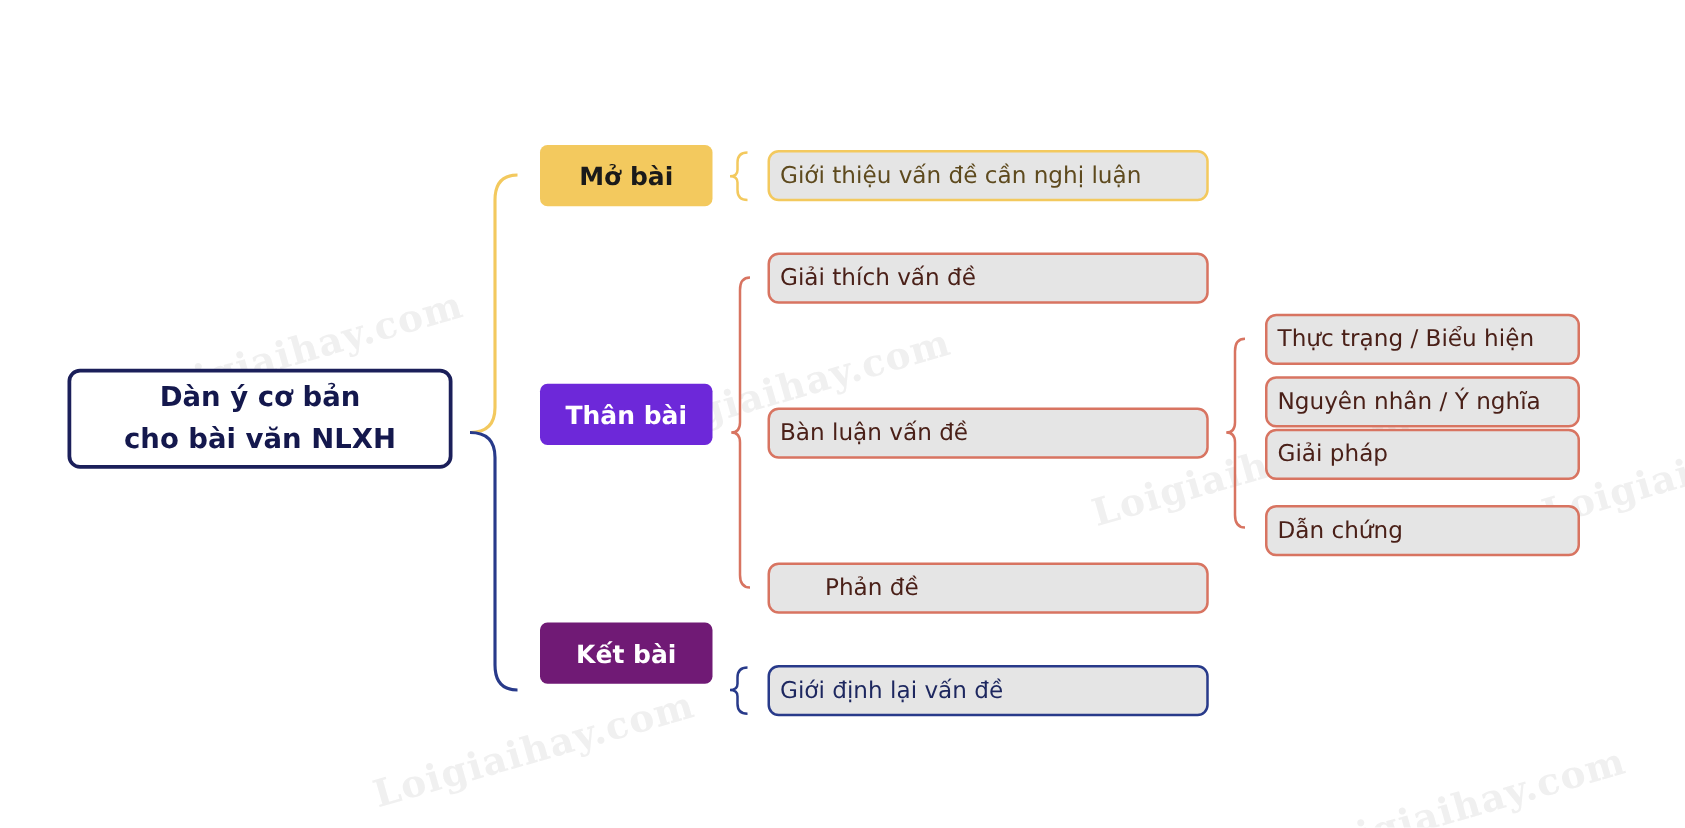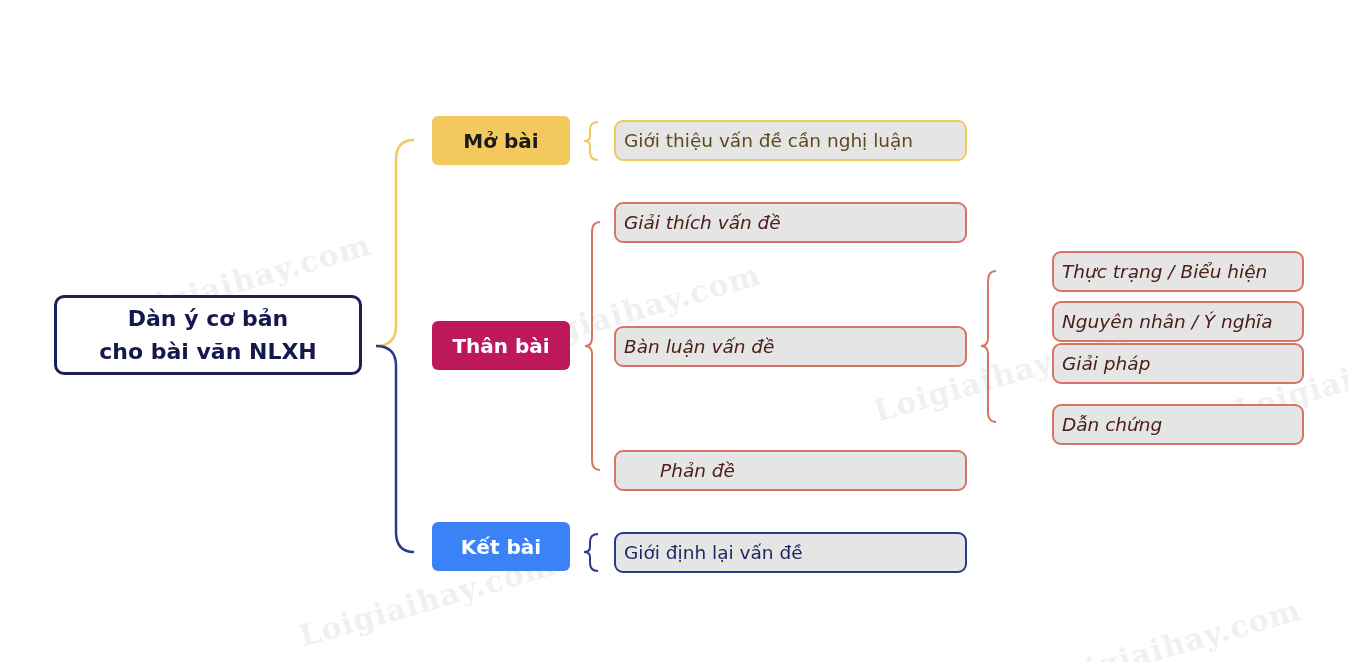--- a/index.html
+++ b/index.html
@@ -23,34 +23,34 @@
       display: flex; flex-direction: column; align-items: center; justify-content: center;
       color: #14184d; font-weight: bold; font-size: 22px; line-height: 33px; text-align: center;
     }
 
     .section {
       width: 138px; height: 49px; border-radius: 6px;
       display: flex; align-items: center; justify-content: center;
       font-weight: bold; font-size: 20px;
     }
     .sec-mo { left: 432px; top: 116px; background: #f3c95e; color: #1a1a1a; }
-    .sec-than { left: 432px; top: 321px; background: #be185d; color: #ffffff; }
-    .sec-ket { left: 432px; top: 522px; background: #3b82f6; color: #ffffff; }
+    .sec-than { left: 432px; top: 307px; background: #6d28d9; color: #ffffff; }
+    .sec-ket { left: 432px; top: 498px; background: #701a75; color: #ffffff; }
 
     .item {
       height: 41px; border-radius: 9px; background: #e5e5e5;
       display: flex; align-items: center; padding-left: 8px;
       font-size: 18.5px; white-space: nowrap;
     }
     .it-yellow { border: 2px solid #f3c95e; color: #5e4a1e; }
-    .it-red { border: 2px solid #d87461; color: #4a2018; font-style: italic; }
+    .it-red { border: 2px solid #d87461; color: #4a2018; }
     .it-blue { border: 2px solid #283a8a; color: #1d275f; }
 
     .main-item { left: 614px; width: 353px; }
-    .sub-item { left: 1012px; width: 252px; margin-left: 40px; }
+    .sub-item { left: 1012px; width: 252px; }
   </style>
 </head>
 <body>
 
 <div class="watermark" style="left:110px; top:300px;">Loigiaihay.com</div>
 <div class="watermark" style="left:500px; top:330px;">Loigiaihay.com</div>
 <div class="watermark" style="left:870px; top:395px;">Loigiaihay.com</div>
 <div class="watermark" style="left:1230px; top:395px;">Loigiai</div>
 <div class="watermark" style="left:295px; top:620px;">Loigiaihay.com</div>
 <div class="watermark" style="left:1040px; top:665px;">Loigiaihay.com</div>

